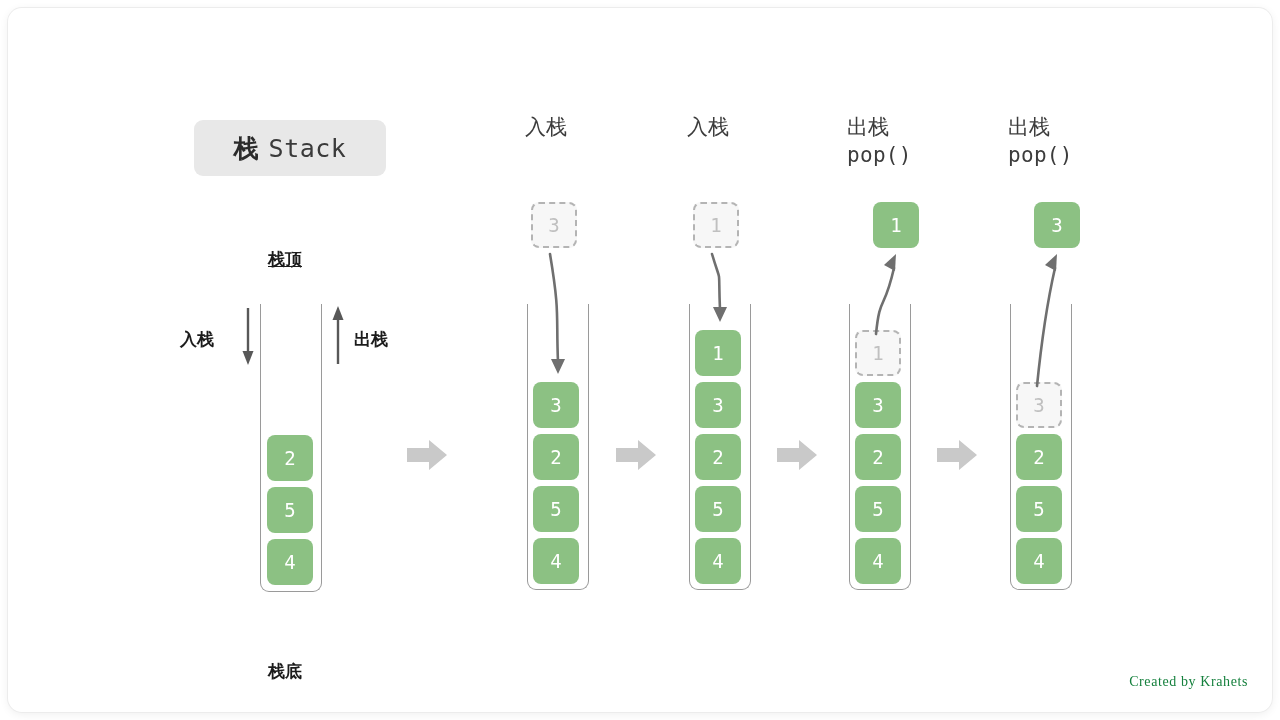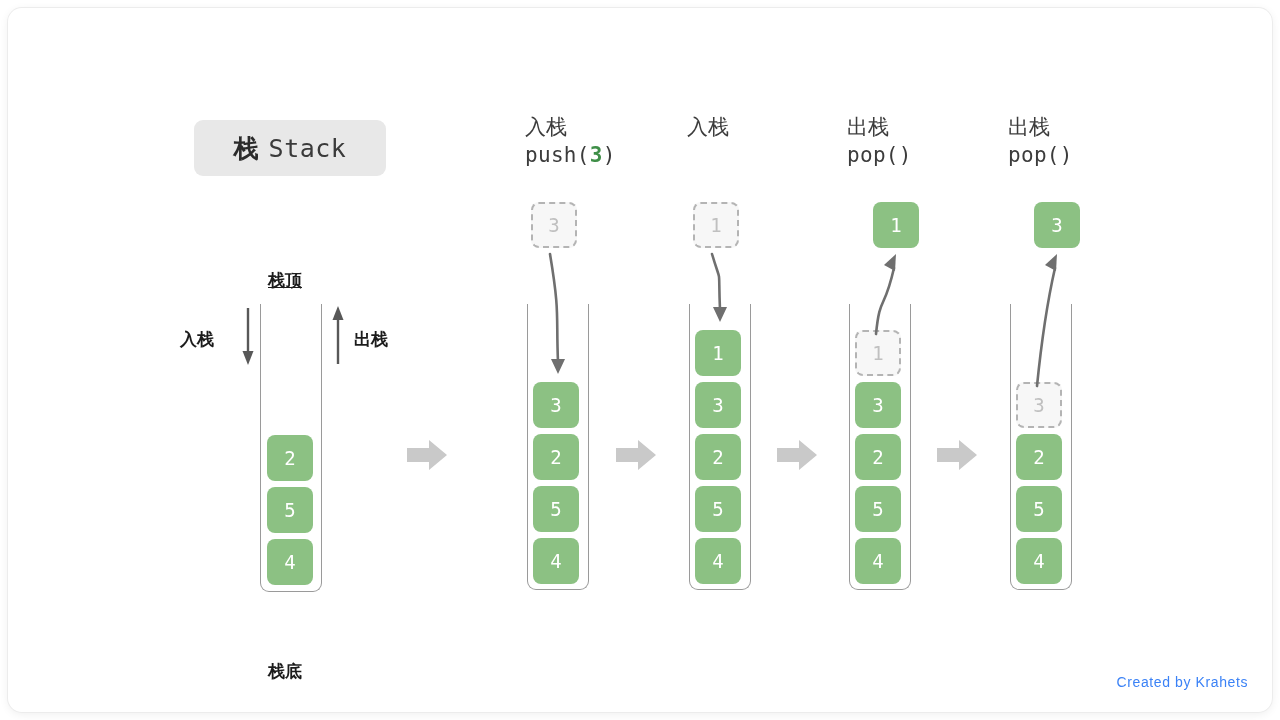--- a/index.html
+++ b/index.html
@@ -125,41 +125,41 @@
   .flow-arrow {
     width: 40px;
     height: 34px;
     color: #c9c9c9;
   }
 
   
   #footer {
     right: 24px;
     bottom: 22px;
-    font-family: Liberation Sans, sans-serif;
+    font-family: Liberation Serif, serif;
     font-size: 14px;
-    color: #3b82f6;
+    color: #15803d;
     letter-spacing: 0.6px;
   }
 
   svg { display: block; overflow: visible; }
 </style>
 </head>
 <body>
 
 <div id="card">
 
   <div class="abs" id="title-badge">
     <span class="cn">栈</span>
     <span class="en">Stack</span>
   </div>
 
   <div class="abs" style="left:170px; top:240px; width:250px; height:410px;">
 
-    <div class="abs cn-label" style="left:90px; top:21px;text-decoration:underline;">栈顶</div>
+    <div class="abs cn-label" style="left:90px; top:0;text-decoration:underline;">栈顶</div>
 
     <div class="abs cn-label" style="left:2px; top:80px;">入栈</div>
     <svg class="abs" style="left:60px; top:60px;" width="20" height="58" viewBox="0 0 20 58">
       <line x1="10" y1="0" x2="10" y2="45" stroke="#585858" stroke-width="2.4"></line>
       <polygon points="10,57 4.5,43 15.5,43" fill="#585858"></polygon>
     </svg>
 
     <svg class="abs" style="left:150px; top:58px;" width="20" height="58" viewBox="0 0 20 58">
       <line x1="10" y1="12" x2="10" y2="58" stroke="#585858" stroke-width="2.4"></line>
       <polygon points="10,0 4.5,14 15.5,14" fill="#585858"></polygon>
@@ -173,21 +173,20 @@
           <div class="cell solid">4</div>
         </div>
     </div>
 
     <div class="abs cn-label" style="left:90px; top:372px;margin-top:40px;">栈底</div>
   </div>
 
   <div id="steps-root">
       <div class="abs step-head" style="left: 517px; top: 106px;">
         <div class="line1">入栈</div>
-        <div class="line2"><span>push(</span><span class="arg">3</span><span>)</span></div>
       </div>
       <div class="abs cell ghost" style="left: 523px; top: 194px;">3</div>
       <div class="abs stack-box" style="left: 519px; top: 296px; height: 286px;"></div>
       <div class="abs cell solid" style="left: 525px; top: 374px;">3</div>
       <div class="abs cell solid" style="left: 525px; top: 426px;">2</div>
       <div class="abs cell solid" style="left: 525px; top: 478px;">5</div>
       <div class="abs cell solid" style="left: 525px; top: 530px;">4</div>
       <svg class="abs" width="120" height="260" viewBox="0 0 120 260" style="left: 499px; top: 190px;">
         <path d="M 43 56 C 53 116, 49 116, 51 164" stroke="#6f6f6f" stroke-width="2.6" fill="none" stroke-linecap="round"></path>
         <polygon points="51,176 44,161 58,161" fill="#6f6f6f"></polygon>

